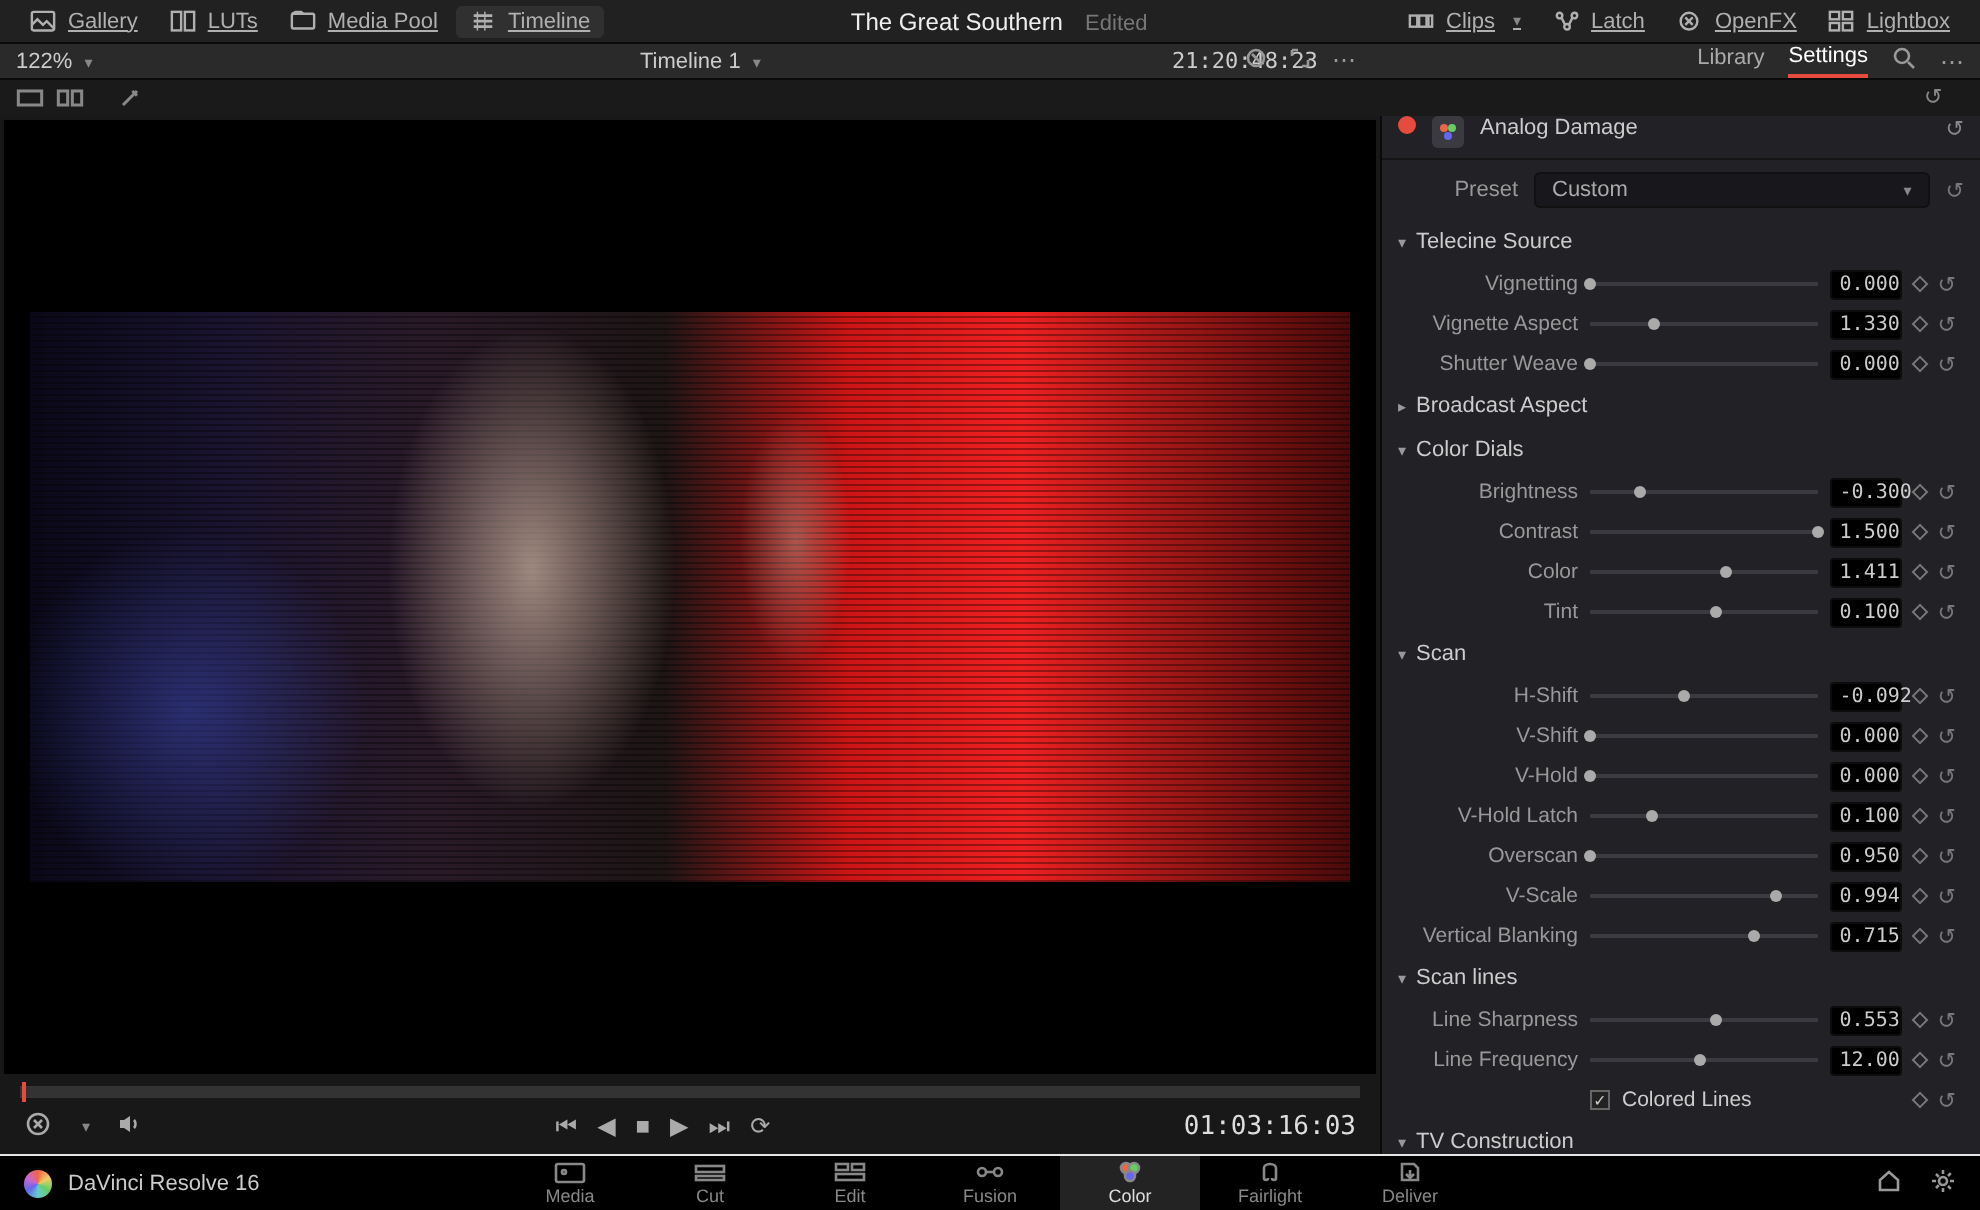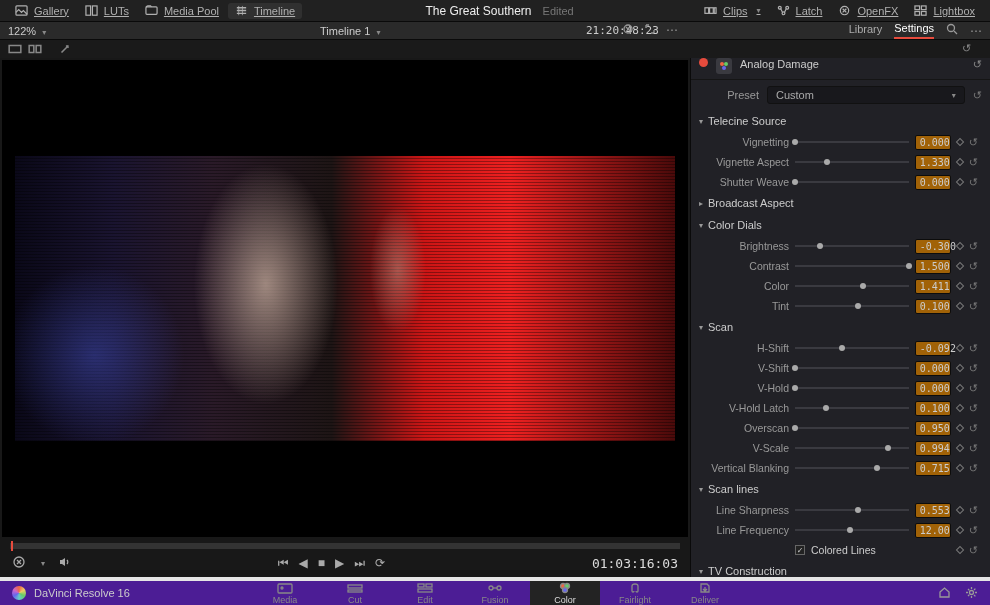--- a/index.html
+++ b/index.html
@@ -61,28 +61,28 @@
 .insp-scroll { flex: 1; overflow-y: auto; padding-right: 4px; }
 .insp-scroll::-webkit-scrollbar { width: 6px; }
 .insp-scroll::-webkit-scrollbar-thumb { background: #444; border-radius: 3px; }
 .section-hdr { display: flex; align-items: center; padding: 5px 8px; color: #ccc; font-size: 11px; gap: 5px; cursor: pointer; }
 .section-hdr .tri { font-size: 8px; color: #999; }
 .param { display: flex; align-items: center; padding: 3px 8px; gap: 6px; height: 20px; }
 .param-label { width: 90px; text-align: right; color: #999; font-size: 10.5px; }
 .slider { flex: 1; height: 14px; position: relative; display: flex; align-items: center; }
 .slider-track { width: 100%; height: 2px; background: #3a3a40; position: relative; }
 .slider-thumb { position: absolute; width: 6px; height: 6px; background: #aaa; border-radius: 50%; top: -2px; transform: translateX(-3px); }
-.param-val { width: 36px; background: #a16207; border: 1px solid #0c0c0c; border-radius: 2px; text-align: right; padding: 1px 4px; color: #ccc; font-size: 10px; font-family: monospace; }
+.param-val { width: 36px; background: #000000; border: 1px solid #0c0c0c; border-radius: 2px; text-align: right; padding: 1px 4px; color: #ccc; font-size: 10px; font-family: monospace; }
 .kf { width: 6px; height: 6px; transform: rotate(45deg); border: 1px solid #777; cursor: pointer; }
 .reset-p { color: #777; font-size: 11px; cursor: pointer; }
 .param-check { display: flex; align-items: center; padding: 3px 8px 3px 104px; gap: 6px; height: 20px; color: #ccc; font-size: 10.5px; }
 .cb { width: 10px; height: 10px; border: 1px solid #666; background: #222; display: inline-flex; align-items: center; justify-content: center; font-size: 8px; color: #ccc; }
 
 
-.pagetabs { height: 28px; background: #4c1d95; display: flex; align-items: center; justify-content: center; gap: 0; border-top: 4px solid #e5e5e5; position: relative; }
+.pagetabs { height: 28px; background: #000000; display: flex; align-items: center; justify-content: center; gap: 0; border-top: 1px solid #e5e5e5; position: relative; }
 .pt { width: 70px; display: flex; flex-direction: column; align-items: center; justify-content: center; gap: 1px; color: #888; cursor: pointer; font-size: 9px; height: 100%; }
 .pt.active { background: #232323; }
 .pt svg { width: 16px; height: 12px; }
 .pt.active .pt-label { color: #ddd; }
 .brand { position: absolute; left: 12px; display: flex; align-items: center; gap: 8px; color: #ccc; font-size: 11px; }
 .brand-logo { width: 14px; height: 14px; border-radius: 50%; background: conic-gradient(#e64, #ec6, #6c6, #6cc, #66e, #c6c, #e64); }
 .bottom-right { position: absolute; right: 12px; display: flex; gap: 14px; color: #999; }
 
 svg { fill: none; stroke: currentColor; stroke-width: 1.3; }
 </style>

